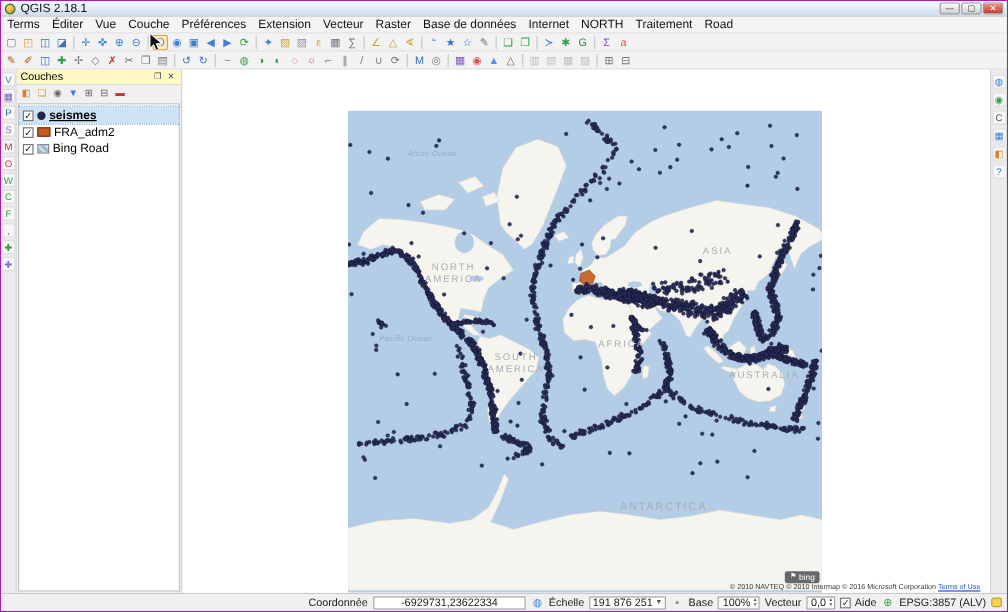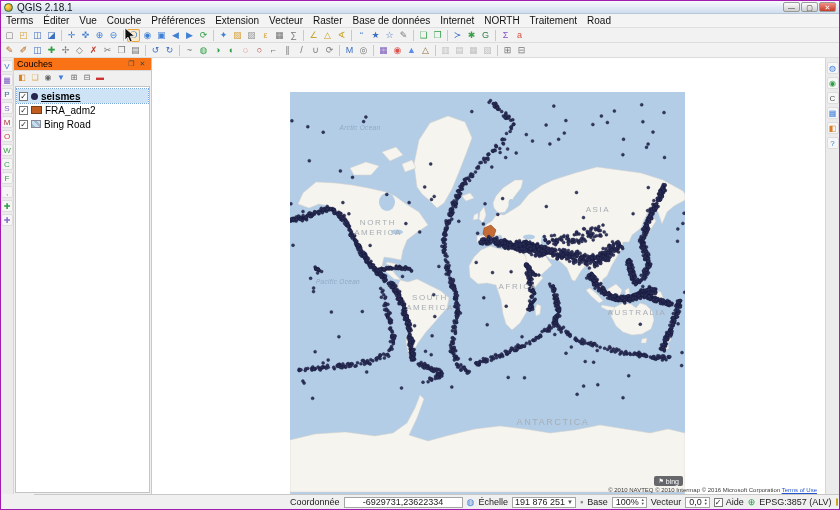--- a/index.html
+++ b/index.html
@@ -29,21 +29,21 @@
 
   
   .main { flex:1; display:flex; min-height:0; position:relative; }
   .side-toolbar { width:13px; flex:0 0 13px; display:flex; flex-direction:column; align-items:center; gap:2px; padding-top:2px; background:#ebebeb; }
   .side-toolbar.left { border-right:1px solid #d5d5d5; }
   .side-toolbar.right { width:14px; flex:0 0 14px; border-left:1px solid #d5d5d5; padding-top:4px; gap:3px; }
   .vbtn { width:12px; height:12px; font-size:8px; line-height:12px; text-align:center; border-radius:2px; background:#f6f6f6; border:1px solid #ddd; cursor:default; }
 
   
   .dock { width:138px; flex:0 0 138px; display:flex; flex-direction:column; background:#f0f0f0; border-right:1px solid #c8c8c8; }
-  .dock-header { height:13px; flex:0 0 13px; display:flex; align-items:center; padding:0 3px; font-size:9px; background:#f97316; border-bottom:1px solid #d8d8d8; }
+  .dock-header { height:13px; flex:0 0 13px; display:flex; align-items:center; padding:0 3px; font-size:9px; background:#fef9c3; border-bottom:1px solid #d8d8d8; }
   .dock-header .dh-title { flex:1; }
   .dh-btn { font-size:7px; width:11px; text-align:center; color:#444; cursor:default; }
   .dock-toolbar { height:14px; flex:0 0 14px; display:flex; align-items:center; gap:1px; padding:0 2px; background:#f0f0f0; }
   .dbtn { width:12px; height:12px; font-size:8px; line-height:12px; text-align:center; border-radius:2px; cursor:default; }
   .layer-tree { flex:1; margin:1px; background:#fff; border:1px solid #c4c4c4; padding:2px 1px; font-size:10px; overflow:hidden; }
   .layer-row { height:14px; display:flex; align-items:center; gap:3px; padding:0 2px; white-space:nowrap; }
   .layer-row.selected { background:#cfe3f6; outline:1px dotted #7aa7d8; }
   .layer-row.selected .layer-label { text-decoration:underline; font-weight:bold; }
   .cbx { width:9px; height:9px; flex:0 0 9px; border:1px solid #777; background:#fff; font-size:8px; line-height:8px; text-align:center; color:#222; }
   .sym-point { width:7px; height:7px; border-radius:50%; flex:0 0 7px; }
@@ -54,21 +54,21 @@
   .canvas { flex:1; position:relative; background:#fff; overflow:hidden; }
   .map { position:absolute; left:138px; top:34px; width:395px; height:402px; }
   .map svg { display:block; }
   .bing-badge { position:absolute; right:2px; bottom:8px; height:10px; line-height:9px; padding:0 4px; display:flex; align-items:center; gap:2px;
     background:rgba(70,72,78,0.82); color:#fff; font-size:7px; border-radius:2px; }
   .bing-flag { font-size:6px; color:#fff; }
   .map-attrib { position:absolute; right:8px; bottom:1px; font-size:6px; color:#3a3a3a; white-space:nowrap; }
   .map-attrib a { color:#2255cc; text-decoration:underline; cursor:pointer; }
 
   
-  .statusbar { height:15px; flex:0 0 15px; display:flex; align-items:center; gap:4px; padding:0 4px; background:#f0f0f0; border-top:1px solid #c8c8c8; font-size:9px; color:#222;margin-left:33px; }
+  .statusbar { height:15px; flex:0 0 15px; display:flex; align-items:center; gap:4px; padding:0 4px; background:#f0f0f0; border-top:1px solid #c8c8c8; font-size:9px; color:#222; }
   .sb-spacer { width:248px; flex:0 0 248px; }
   .sb-label { white-space:nowrap; }
   .sb-input { width:140px; height:11px; border:1px solid #a5a5a5; background:#fff; font-size:9px; font-family:"Liberation Sans",sans-serif; text-align:center; color:#222; }
   .sb-combo { display:flex; align-items:center; width:64px; height:11px; border:1px solid #a5a5a5; background:#fff; padding:0 2px; white-space:nowrap; }
   .sb-combo .val { flex:1; text-align:right; }
   .sb-combo .caret { font-size:6px; color:#555; margin-left:2px; }
   .sb-spin { display:flex; align-items:center; height:11px; border:1px solid #a5a5a5; background:#fff; padding:0 1px 0 3px; white-space:nowrap; }
   .spin-arrows { display:flex; flex-direction:column; font-size:4px; line-height:4px; color:#555; margin-left:2px; }
   .sb-icon { width:12px; text-align:center; font-size:9px; cursor:default; }
   .sb-check { display:flex; align-items:center; gap:3px; }

